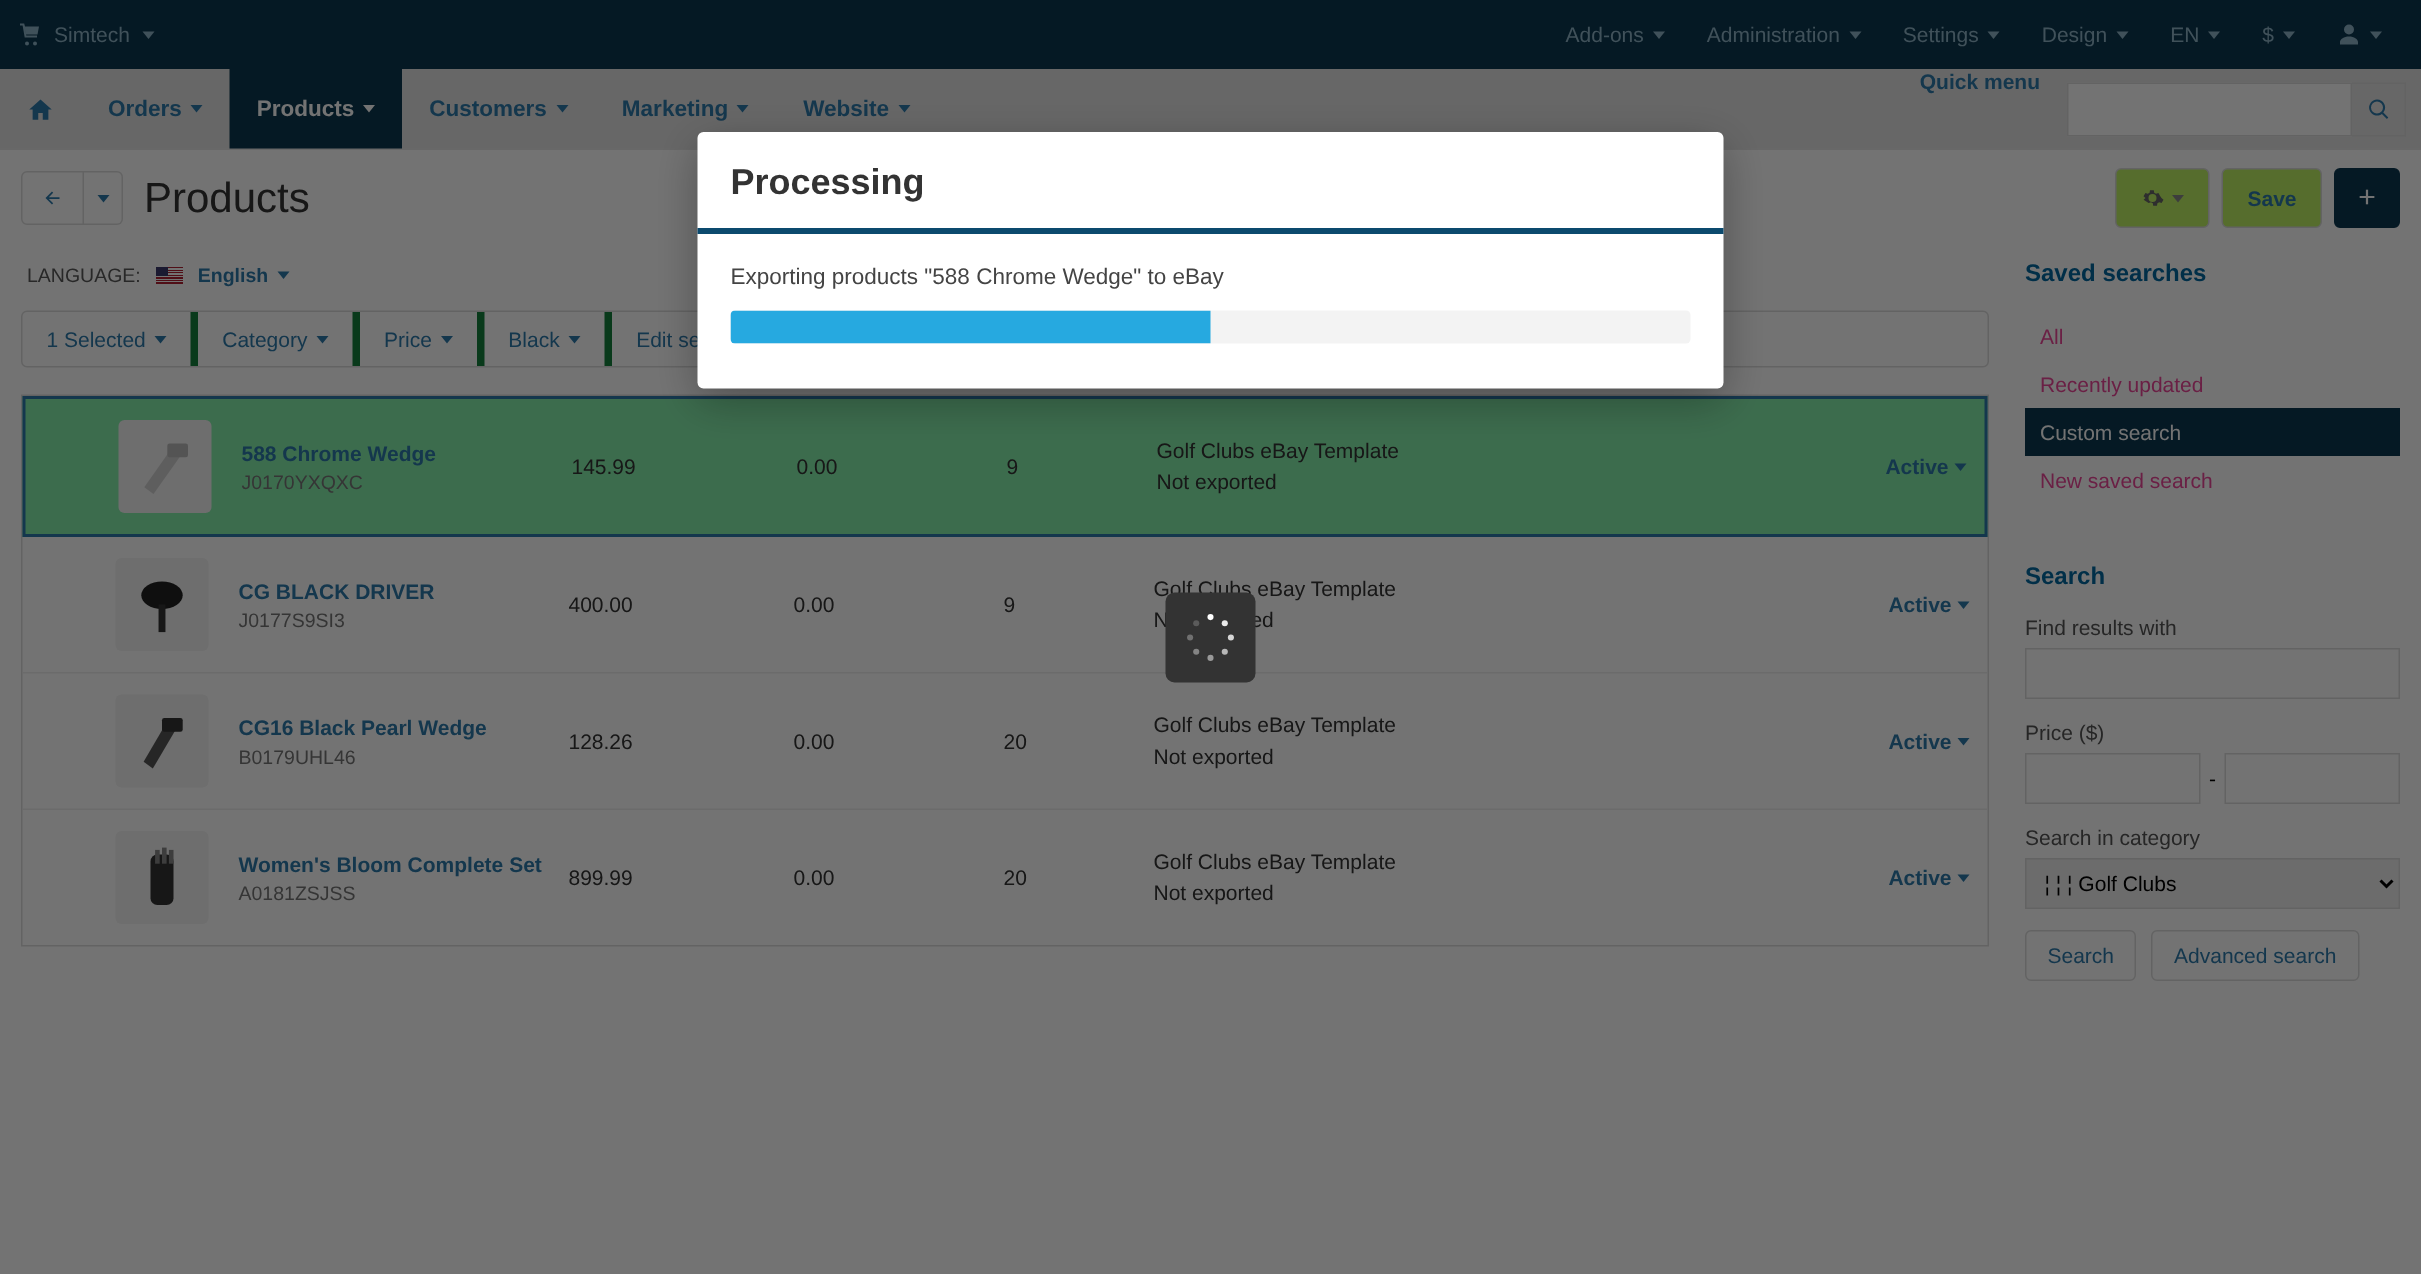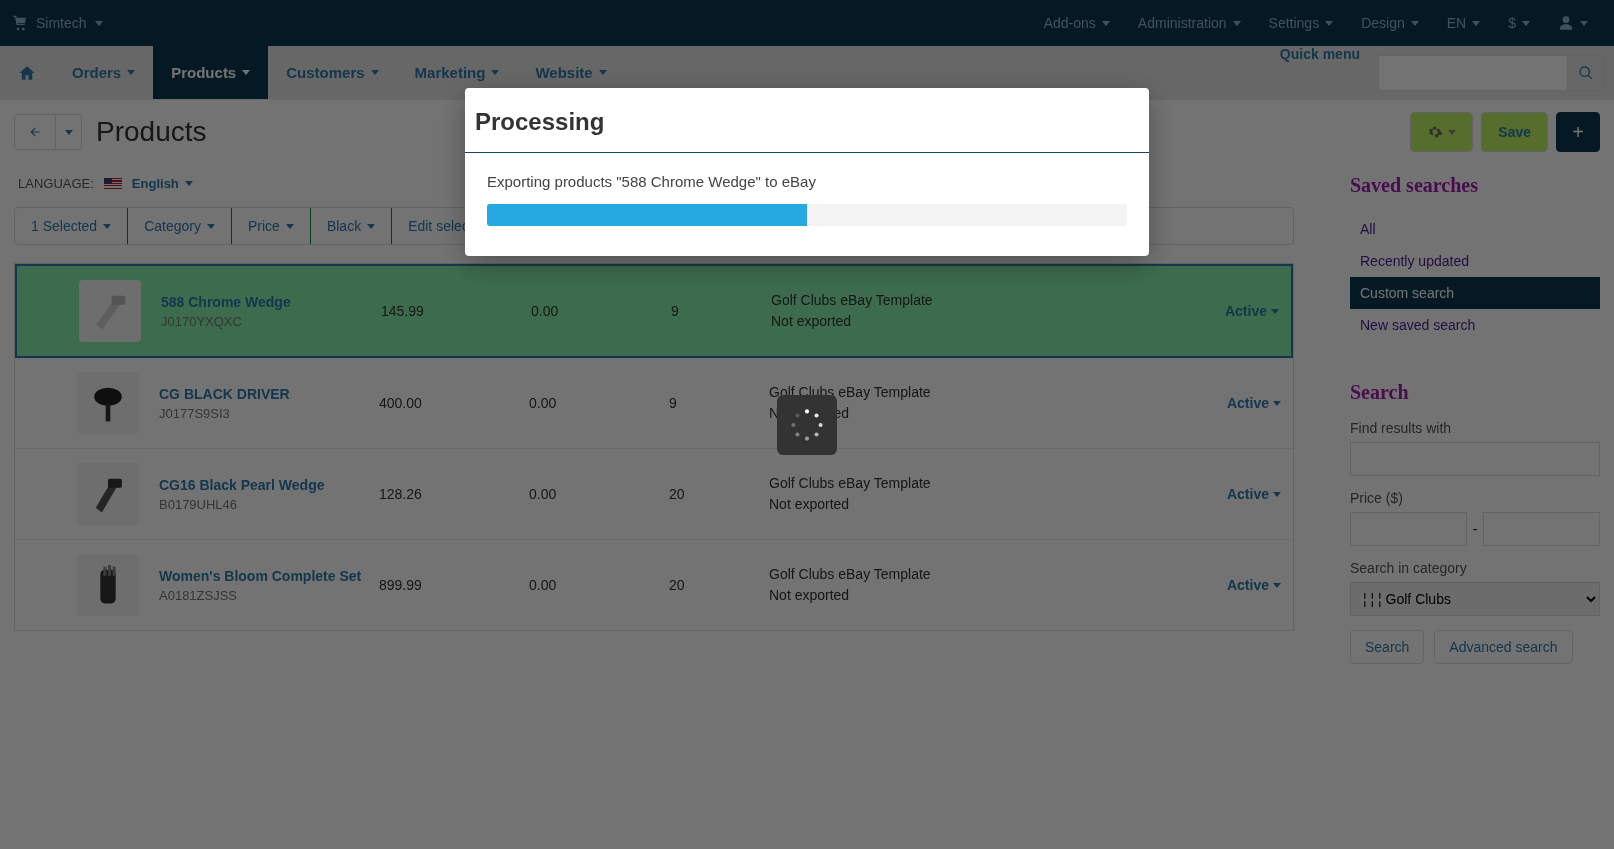--- a/index.html
+++ b/index.html
@@ -34,69 +34,69 @@
 .pageheader h1 { font-size: 28px; font-weight: 400; color: #333; }
 .pageheader .spacer { flex: 1; }
 .pageheader .hbtn { height: 40px; border: 1px solid #dcdcdc; border-radius: 4px; padding: 0 16px; display: flex; align-items: center; gap: 6px; color: #666; cursor: pointer; background: #bef264; }
 .pageheader .hbtn.save { color: #2e7bac; font-weight: 600; }
 .pageheader .hbtn.primary { background: #0c3850; border-color: #0c3850; color: #fff; width: 44px; padding: 0; justify-content: center; font-size: 20px; }
 .pageheader .hbtns { display: flex; gap: 8px; }
 .gearcaret { display: flex; align-items: center; gap: 5px; }
 .gearcaret svg { width: 16px; height: 16px; fill: #666; }
 
 
-.mainwrap { display: flex; padding: 0 14px; gap: 56px; }
+.mainwrap { display: flex; padding: 0 14px; gap: 24px; }
 .leftcol { flex: 1; min-width: 0; }
 .rightcol { width: 250px; padding-top: 10px; }
 
 
 .langrow { padding: 12px 4px; display: flex; align-items: center; gap: 10px; color: #5a5a5a; font-size: 13px; }
 .langrow .flag { width: 18px; height: 12px; background: linear-gradient(to bottom, #b22234 0 7%, #fff 7% 14%, #b22234 14% 21%, #fff 21% 28%, #b22234 28% 35%, #fff 35% 42%, #b22234 42% 50%, #fff 50% 57%, #b22234 57% 64%, #fff 64% 71%, #b22234 71% 78%, #fff 78% 85%, #b22234 85% 92%, #fff 92% 100%); position: relative; }
 .langrow .flag::before { content: ""; position: absolute; left: 0; top: 0; width: 8px; height: 6px; background: #3c3b6e; }
 .langrow .langsel { color: #2e7bac; font-weight: 600; display: flex; align-items: center; gap: 6px; cursor: pointer; }
 
 
 .toolbar { display: flex; border: 1px solid #dcdcdc; border-radius: 4px; overflow: hidden; margin: 4px 0 0 0; }
-.toolbar .tbtn { padding: 10px 16px; color: #2e7bac; border-right: 1px solid #15803d; display: flex; align-items: center; gap: 6px; cursor: pointer; }
+.toolbar .tbtn { padding: 10px 16px; color: #2e7bac; border-right: 5px solid #15803d; display: flex; align-items: center; gap: 6px; cursor: pointer; }
 .toolbar .tbtn:last-child { border-right: none; }
 
 
 .ptable { border: 1px solid #dcdcdc; margin-top: 18px; }
 .prow { display: flex; align-items: center; padding: 14px 12px; border-bottom: 1px solid #eee; gap: 10px; }
 .prow:last-child { border-bottom: none; }
 .prow.selected { background: #86efac; border: 2px solid #2e7bac; }
 .prow .chk { width: 40px; }
 .prow .thumb { width: 62px; height: 62px; background: #f3f3f3; display: flex; align-items: center; justify-content: center; border-radius: 4px; margin-right: 10px; }
 .prow .thumb svg { width: 46px; height: 46px; }
 .prow .pname { width: 210px; }
 .prow .pname .nm { color: #2e7bac; font-weight: 600; }
 .prow .pname .sku { color: #777; font-size: 13px; margin-top: 4px; }
 .prow .price { width: 140px; color: #333; }
 .prow .col2 { width: 130px; color: #333; }
 .prow .qty { width: 90px; color: #333; }
 .prow .tmpl { flex: 1; color: #333; line-height: 1.5; }
 .prow .status { width: 90px; text-align: right; color: #2e7bac; font-weight: 600; display: flex; align-items: center; justify-content: flex-end; gap: 4px; cursor: pointer; }
 
 
-.rightcol h3 { font-size: 20px; font-weight: 700; color: #a21caf; margin-bottom: 16px; font-family: Liberation Serif, serif; }
+.rightcol h3 { font-size: 16px; font-weight: 700; color: #0369a1; margin-bottom: 16px; }
 .sidelist { list-style: none; margin-bottom: 40px; }
-.sidelist li { padding: 8px 10px; color: #4c1d95; cursor: pointer; }
+.sidelist li { padding: 8px 10px; color: #ec4899; cursor: pointer; }
 .sidelist li.active { background: #0c3850; color: #fff; }
 .sfield { margin-bottom: 14px; }
 .sfield label { display: block; color: #555; font-size: 14px; margin-bottom: 6px; }
 .sfield input, .sfield select { width: 100%; height: 34px; border: 1px solid #dcdcdc; padding: 0 8px; font-size: 14px; }
 .pricerow { display: flex; gap: 6px; align-items: center; }
 .pricerow input { flex: 1; }
 .rbtns { display: flex; gap: 10px; margin-top: 10px; }
 .rbtns .rbtn { border: 1px solid #dcdcdc; border-radius: 4px; padding: 8px 14px; color: #2e7bac; cursor: pointer; background: #fff; }
 
 
 .overlay { position: fixed; inset: 0; background: rgba(0,0,0,0.55); z-index: 100; }
 .modal { position: fixed; top: 88px; left: 50%; transform: translateX(-50%); width: 684px; background: #fff; border-radius: 4px; z-index: 102; box-shadow: 0 8px 30px rgba(0,0,0,0.3); }
-.modal .mhead { padding: 20px 10px 16px; border-bottom: 1px solid #0c4a6e; }
+.modal .mhead { padding: 20px 22px 16px; border-bottom: 4px solid #0c4a6e; }
 .modal .mhead h2 { font-size: 24px; font-weight: 700; color: #333; }
 .modal .mbody { padding: 20px 22px 30px; }
 .modal .mdesc { color: #444; font-size: 15px; margin-bottom: 14px; }
 .modal .pbar { width: 100%; height: 22px; background: #f3f3f3; border-radius: 3px; overflow: hidden; }
 .modal .pbar .pfill { height: 100%; background: #26a9e0; }
 .spinner { position: fixed; top: 50%; left: 50%; transform: translate(-50%,-50%); width: 60px; height: 60px; background: #333; border-radius: 6px; display: flex; align-items: center; justify-content: center; z-index: 101; }
 .spinner svg { width: 34px; height: 34px; animation: spin 1s linear infinite; }
 @keyframes spin { to { transform: rotate(360deg); } }
 .caret2 { width: 0; height: 0; border-left: 4px solid transparent; border-right: 4px solid transparent; border-top: 5px solid #2e7bac; }
 .caret2.white { border-top-color: #fff; }

